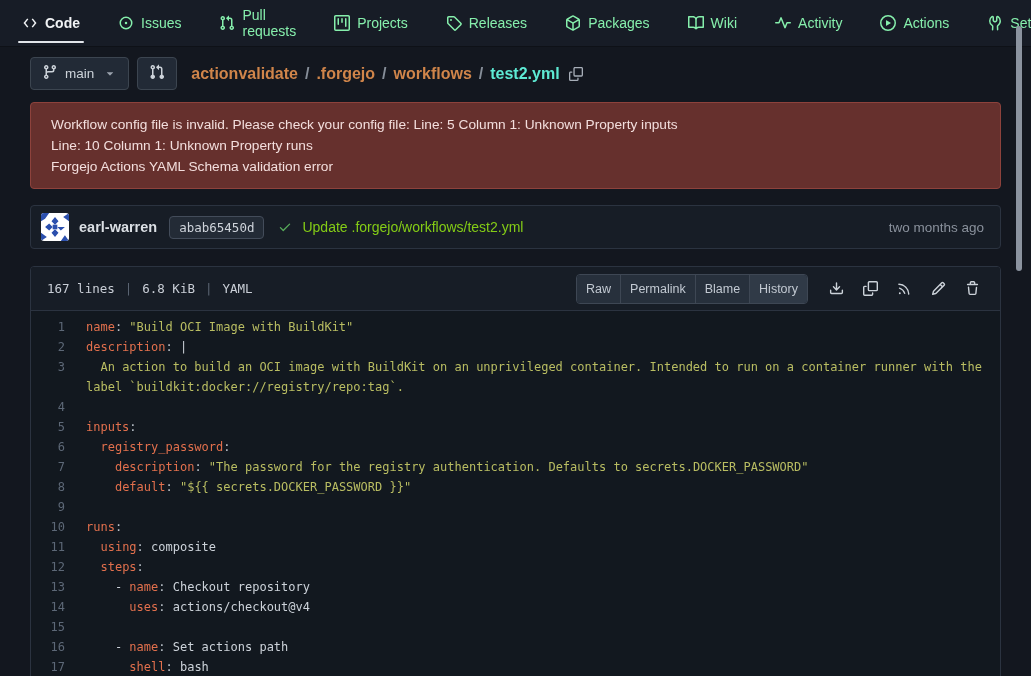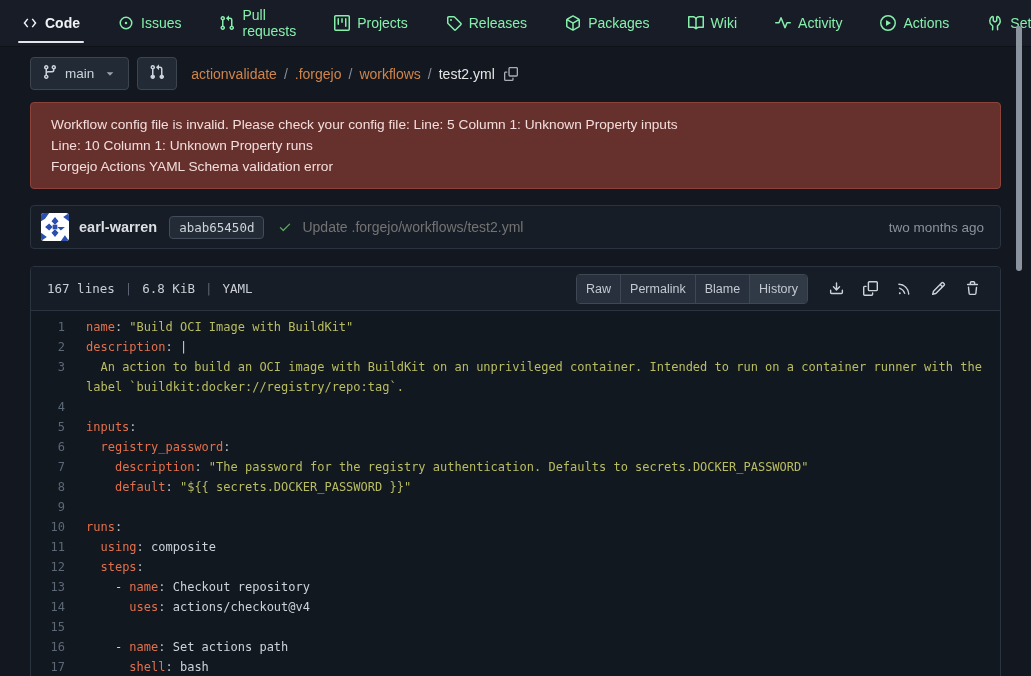--- a/index.html
+++ b/index.html
@@ -28,45 +28,45 @@
   .nav-tab.right { margin-left:auto; margin-right:0; }
   
   .branch-row { display:flex; align-items:center; margin:10px 30px 12px; }
   .btn {
     background:#222a36; border:1px solid #3c4550; border-radius:4px; color:#cdd3da;
     font-size:13.5px; display:flex; align-items:center; gap:7px; height:33px;
     padding:0 11px; cursor:pointer; font-family:inherit;
   }
   .btn + .btn { margin-left:8px; }
   .caret { margin-left:2px; color:#9aa2ad; display:flex; }
-  .crumbs { margin-left:14px; font-size:14px; display:flex; align-items:center; }
+  .crumbs { margin-left:14px; font-size:16px; display:flex; align-items:center;font-weight:bold; }
   .crumb-link { color:var(--accent-link,#d0854a); text-decoration:none; cursor:pointer; }
   .crumb-sep { color:#868e99; padding:0 7px; }
-  .crumb-current { color:#e5e5e5;text-align:right; }
+  .crumb-current { color:#5eead4;text-align:right; }
   .crumb-copy { background:none; border:none; color:#a7aeb8; margin-left:9px; padding:0; cursor:pointer; display:flex; }
   
   .error-banner {
     margin:12px 30px 16px; background:var(--error-bg,#66302d);
     border:1px solid var(--error-border,#8d423c); border-radius:4px;
     padding:11px 20px; color:#f3dedd; font-size:13.7px; line-height:21px;
   }
   
   .commit-box {
     margin:12px 30px 17px; background:#171d26; border:1px solid #2b3340; border-radius:4px;
     height:44px; display:flex; align-items:center; padding:0 10px; gap:10px;
   }
   .avatar { width:28px; height:28px; border-radius:3px; overflow:hidden; display:flex; cursor:pointer; }
   .commit-author { font-weight:bold; font-size:14.5px; color:#dbdfe4; }
   .sha-badge {
     font-family:"DejaVu Sans Mono", monospace; font-size:12.5px; color:#ced3da;
     background:#232b36; border:1px solid #434c5a; border-radius:4px; padding:3px 9px;
     cursor:pointer; margin-left:2px;
   }
   .commit-check { color:var(--check-green,#57ab5a); display:flex; margin-left:4px; }
-  .commit-msg { font-size:14px; color:#737373; cursor:pointer; }
+  .commit-msg { font-size:14px; color:#84cc16; cursor:pointer; }
   .commit-date { margin-left:auto; font-size:13.5px; color:#8a919c; padding-right:6px; }
   
   .file-box { margin:0 30px; border:1px solid #2b3340; border-radius:4px 4px 0 0; overflow:hidden; }
   .file-header {
     height:44px; background:#171d26; border-bottom:1px solid #2b3340;
     display:flex; align-items:center; padding:0 10px;
   }
   .file-meta {
     font-family:"DejaVu Sans Mono", monospace; font-size:12.5px; color:#c9ced6;
     display:flex; align-items:center; padding-left:6px;text-align:center;

